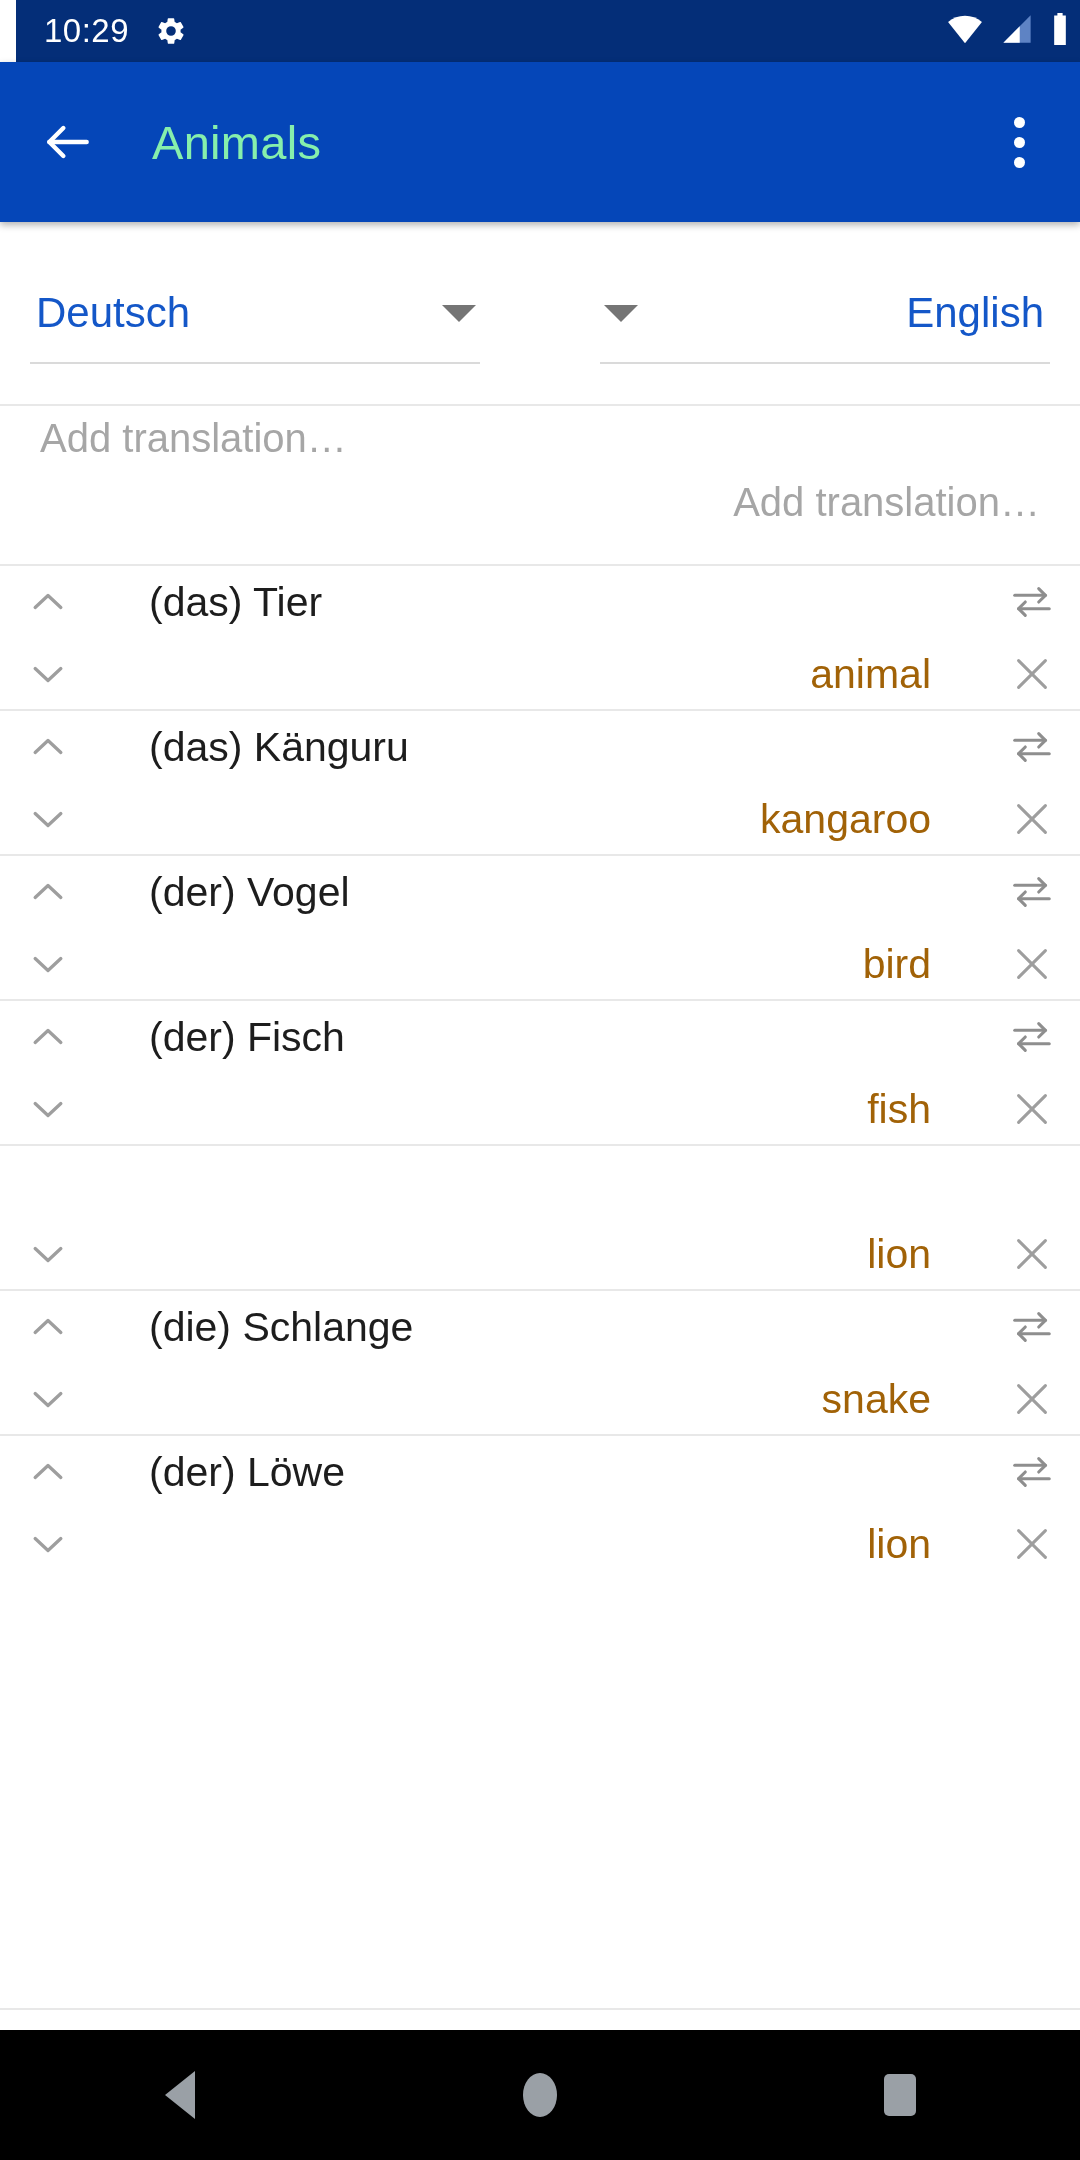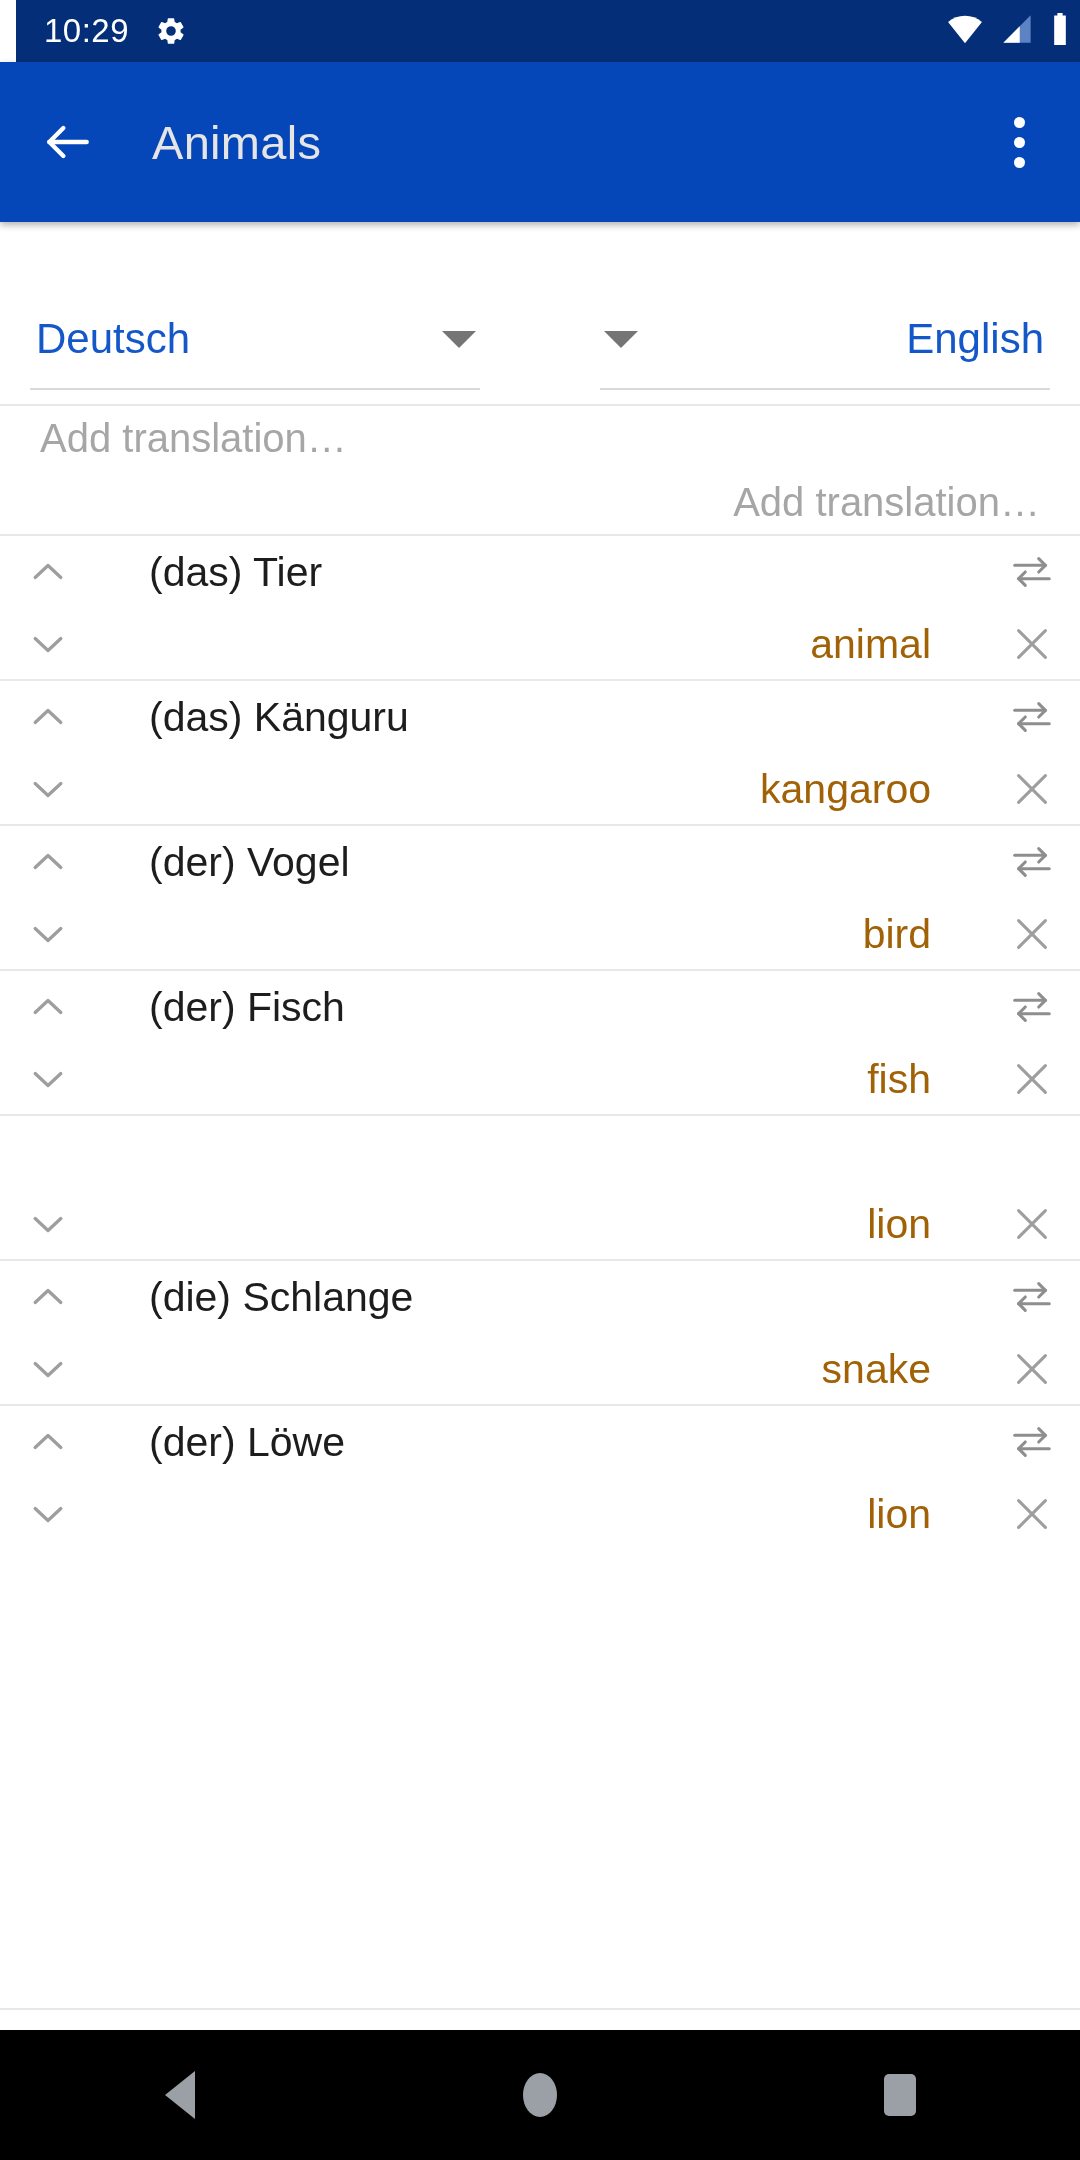--- a/index.html
+++ b/index.html
@@ -22,36 +22,35 @@
   .status-right{ margin-left:auto; display:flex; align-items:center; gap:16px; padding-right:26px; }
 
   
   .app-bar{
     position:absolute; left:0; top:62px; width:1080px; height:160px;
     background:#0546b8; display:flex; align-items:center;
     box-shadow:0 3px 7px rgba(0,0,0,0.30);
     z-index:5;
   }
   .back-btn{ width:56px; height:56px; margin-left:40px; display:block; }
-  .app-title{ color:#e5e5e5; font-size:47px; margin-left:56px; letter-spacing:0.3px; }
+  .app-title{ color:#86efac; font-size:47px; margin-left:56px; letter-spacing:0.3px; }
   .overflow-btn{
     margin-left:auto; margin-right:38px; width:46px; height:56px;
     display:flex; flex-direction:column; align-items:center; justify-content:center; gap:9px;
   }
   .overflow-btn i{ width:11px; height:11px; border-radius:50%; background:#ffffff; display:block; }
 
   
   .lang-row{
     position:absolute; left:0; top:222px; width:1080px; height:182px;
     display:flex; background:#ffffff;
   }
   .lang-cell{
     position:relative; flex:1 1 0; height:100%;
     display:flex; align-items:center;
-    margin-top:26px;
   }
   .lang-cell.left{ padding-left:36px; padding-right:20px; }
   .lang-cell.right{ padding-right:36px; padding-left:20px; justify-content:flex-start; }
   .lang-label{ color:#1457c8; font-size:42px; white-space:nowrap; }
   .lang-underline{
     position:absolute; bottom:40px; height:2px; background:#dadada;
   }
   .lang-cell.left  .lang-underline{ left:30px; right:60px; }
   .lang-cell.right .lang-underline{ left:60px; right:30px; }
   .spin-arrow{
@@ -69,21 +68,21 @@
     position:absolute; left:0; top:406px; width:1080px; height:159px; background:#ffffff;
   }
   .add-field{
     position:absolute; width:1080px; height:64px; display:flex; align-items:center;
     color:#a6a6a6; font-size:40px;
   }
   .add-field.src{ top:0; padding-left:40px; justify-content:flex-start; }
   .add-field.tgt{ top:64px; padding-right:40px; justify-content:flex-end; }
 
   
-  .entry-list{ position:absolute; left:0; top:534px; width:1080px; }
+  .entry-list{ position:absolute; left:0; top:564px; width:1080px; }
   .entry{
     position:relative; width:1080px; height:145px;
     border-top:2px solid #e8e8e8; background:#ffffff;
   }
   .entry-line{
     position:absolute; left:0; width:1080px; height:72px;
     display:flex; align-items:center;
   }
   .entry-line.top{ top:0; }
   .entry-line.bottom{ top:72px; }

